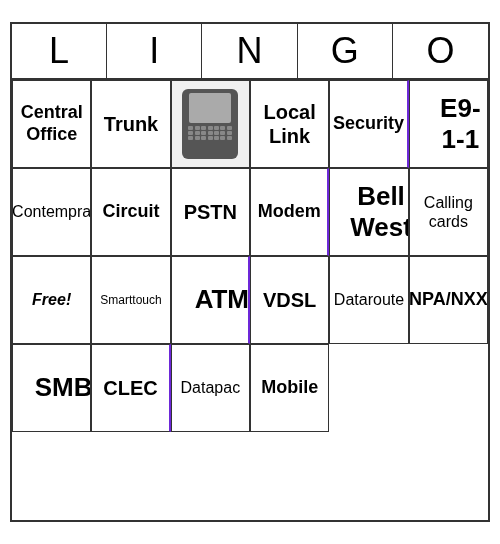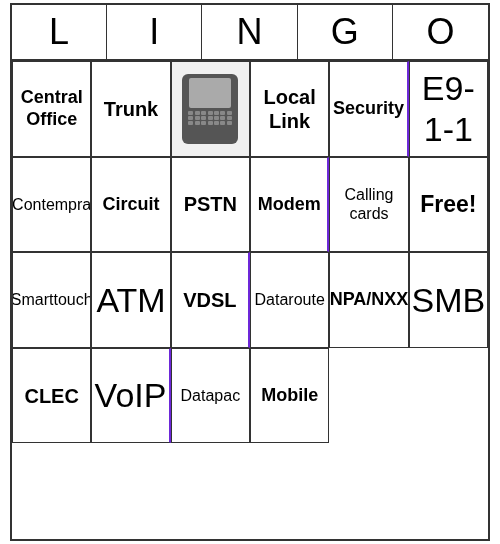--- a/index.html
+++ b/index.html
@@ -70,35 +70,36 @@
       font-size: 15px;
       line-height: 1.2;
     }
 
     .cell-text.large {
       font-size: 20px;
       font-weight: bold;
     }
 
     .cell-text.xlarge {
-      font-size: 34px;
-      font-weight: normal;
+      font-size: 26px;
+      font-weight: bold;
+      margin-left: 24px;
     }
 
     .cell-text.medium {
       font-size: 18px;
       font-weight: bold;
     }
 
     .cell-text.small {
       font-size: 16px;
     }
 
     .cell-text.xsmall {
-      font-size: 16px;
+      font-size: 12px;
     }
 
     
     .blackberry {
       width: 56px;
       height: 70px;
       background: #555;
       border-radius: 6px;
       display: flex;
       flex-direction: column;
@@ -122,22 +123,23 @@
     }
 
     .bb-key {
       width: 5px;
       height: 4px;
       background: #888;
       border-radius: 1px;
     }
 
     .free-cell {
-      font-size: 23px;
-      font-weight: bold;
+      font-size: 16px;
+      font-weight: bold;
+      font-style: italic;
     }
   </style>
 </head>
 <body>
 
 <div class="bingo-card">
   <div class="header-row">
     <div class="header-cell">L</div>
     <div class="header-cell">I</div>
     <div class="header-cell">N</div>
@@ -198,20 +200,23 @@
       <span class="cell-text medium">Circuit</span>
     </div>
     <div class="cell">
       <span class="cell-text large">PSTN</span>
     </div>
     <div class="cell">
       <span class="cell-text medium">Modem</span>
     </div>
 
     <div class="cell">
+      <span class="cell-text xlarge">Bell West</span>
+    </div>
+    <div class="cell">
       <span class="cell-text small">Calling cards</span>
     </div>
     <div class="cell">
       <span class="cell-text free-cell">Free!</span>
     </div>
     <div class="cell">
       <span class="cell-text xsmall">Smarttouch</span>
     </div>
     <div class="cell">
       <span class="cell-text xlarge">ATM</span>
@@ -226,23 +231,20 @@
     <div class="cell">
       <span class="cell-text medium">NPA/NXX</span>
     </div>
     <div class="cell">
       <span class="cell-text xlarge">SMB</span>
     </div>
     <div class="cell">
       <span class="cell-text large">CLEC</span>
     </div>
 
-    <div class="cell">
-      <span class="cell-text xlarge">VoIP</span>
-    </div>
     <div class="cell">
       <span class="cell-text small">Datapac</span>
     </div>
     <div class="cell">
       <span class="cell-text medium">Mobile</span>
     </div>
 
   </div>
 </div>
 

